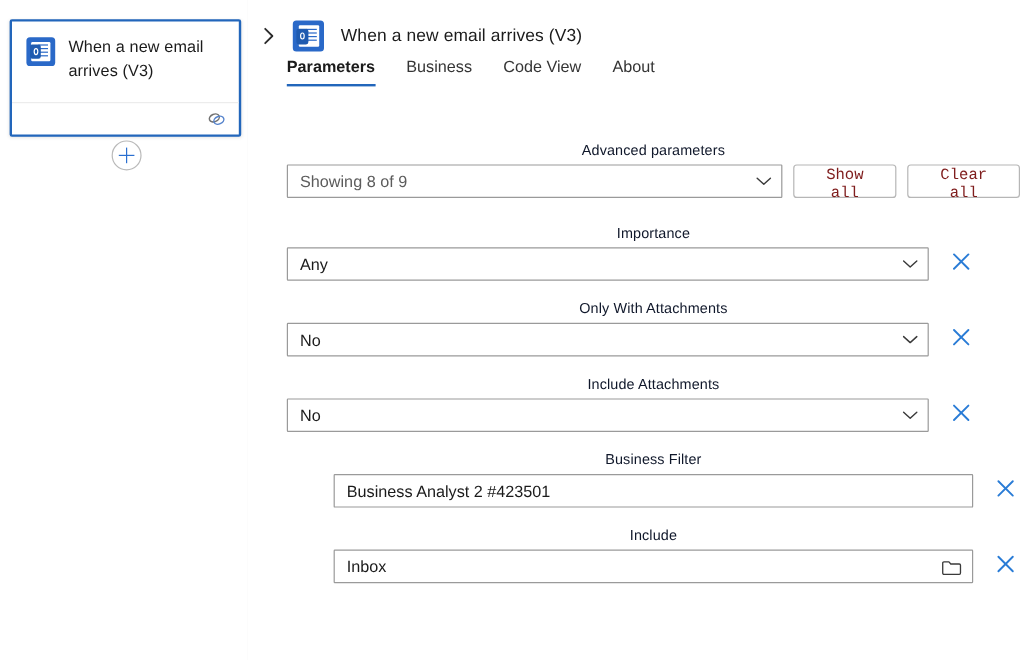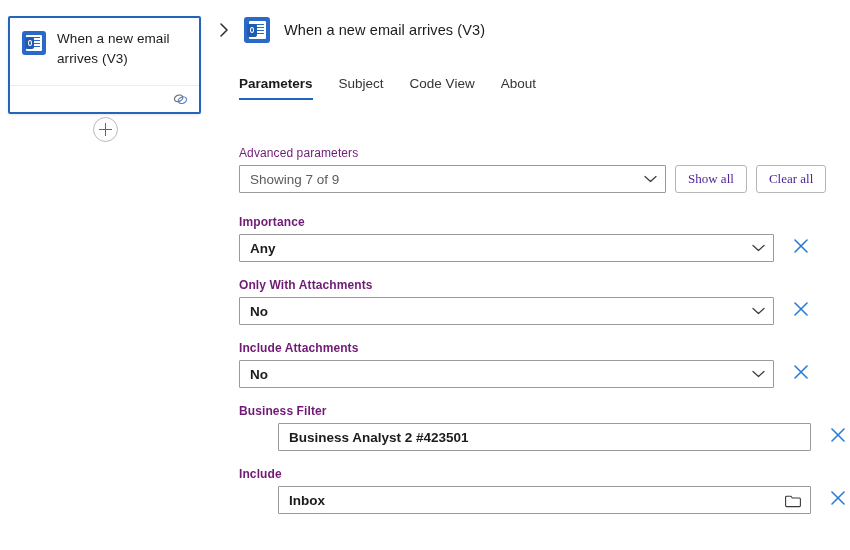--- a/index.html
+++ b/index.html
@@ -219,21 +219,20 @@
   .panel-title {
     margin-left: 14px;
     font-size: 14.5px;
     color: #1b1b1b;
     letter-spacing: 0.1px;
   }
 
   .tabs {
     display: flex;
     align-items: flex-end;
-    margin-top: 28px;
     padding-left: 33px;
     height: 30px;
   }
   .tab {
     position: relative;
     font-size: 13.5px;
     color: #353535;
     padding: 0 0 9px 0;
     margin-right: 26px;
     cursor: pointer;
@@ -251,23 +250,24 @@
     bottom: 0;
     height: 2.5px;
     background: #2266bb;
   }
 
   .form {
     padding: 46px 0 0 33px;
   }
   .field-label {
     font-size: 12px;
-    color: #701a75;
+    color: #0f172a;
     margin-bottom: 5px;
     letter-spacing: 0.1px;
+    text-align: center;
   }
   .adv-row {
     display: flex;
     align-items: center;
     gap: 9px;
   }
   .control {
     position: relative;
     box-sizing: border-box;
     border: 1px solid #9a9a9a;
@@ -288,28 +288,28 @@
   }
   .control.muted .value { color: #5c5c5c; }
   .adv-select { width: 427px; }
   .pill-btn {
     height: 28px;
     min-width: 62px;
     padding: 0 12px;
     border: 1px solid #b6b6b6;
     border-radius: 3px;
     background: #ffffff;
-    font-family: Liberation Serif, serif;
+    font-family: Liberation Mono, monospace;
     font-size: 13px;
-    color: #4c1d95;
+    color: #7f1d1d;
     cursor: pointer;
     box-sizing: border-box;
   }
 
-  .param-row { margin-top: 16px; font-weight: bold; }
+  .param-row { margin-top: 16px; }
   .param-row.first { margin-top: 22px; }
   .input-line {
     display: flex;
   }
   .control.dropdown { width: 535px; }
   .control.textbox  { width: 536px; margin-left: 39px; }
   .caret {
     flex: 0 0 auto;
     margin-left: 6px;
     display: block;
@@ -378,32 +378,32 @@
       <div class="header-icon">
         <span class="ic-sheet"></span>
         <span class="ic-lines"></span>
         <span class="ic-o"></span>
       </div>
       <div class="panel-title">When a new email arrives (V3)</div>
     </div>
 
     <div class="tabs">
       <div class="tab active">Parameters</div>
-      <div class="tab">Subject</div>
+      <div class="tab">Business</div>
       <div class="tab">Code View</div>
       <div class="tab">About</div>
     </div>
 
     <div class="form">
 
       <div>
         <div class="field-label">Advanced parameters</div>
         <div class="adv-row">
           <div class="control adv-select muted">
-            <span class="value">Showing 7 of 9</span>
+            <span class="value">Showing 8 of 9</span>
             <svg class="caret" width="13" height="8" viewBox="0 0 13 8">
               <polyline points="1,1.5 6.5,6.5 12,1.5" fill="none" stroke="#3a3a3a" stroke-width="1.2" stroke-linecap="round" stroke-linejoin="round"></polyline>
             </svg>
           </div>
           <button class="pill-btn">Show all</button>
           <button class="pill-btn">Clear all</button>
         </div>
       </div>
 
       <div class="param-row first">

